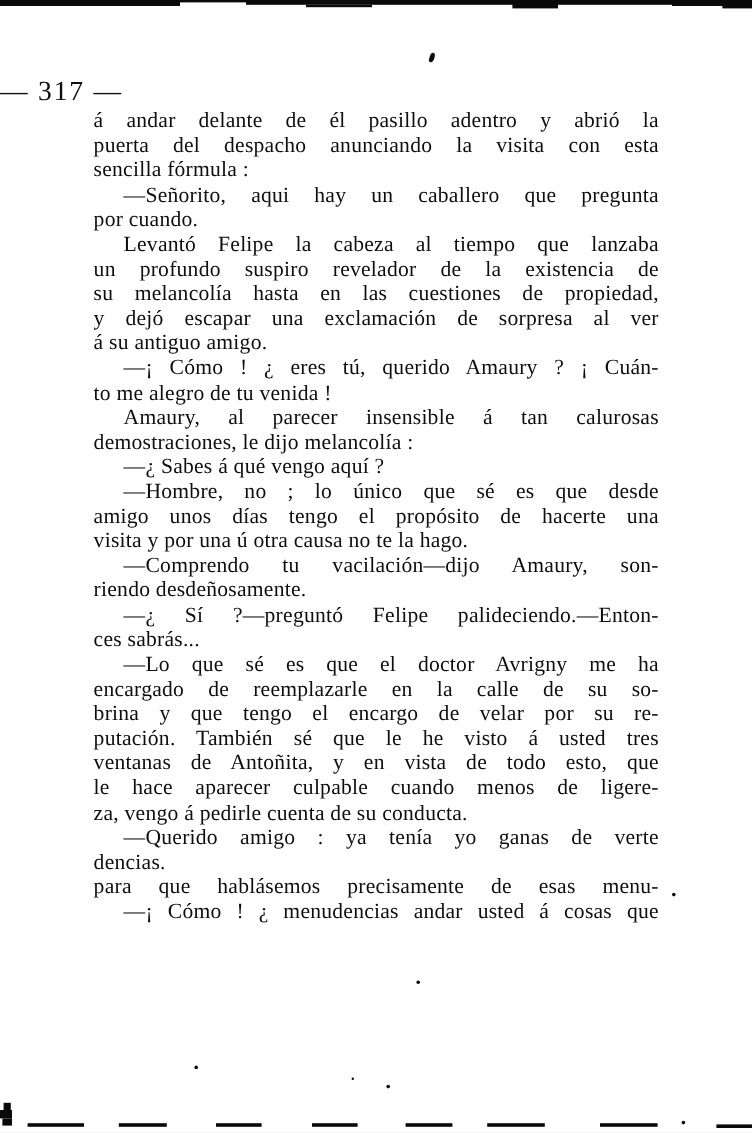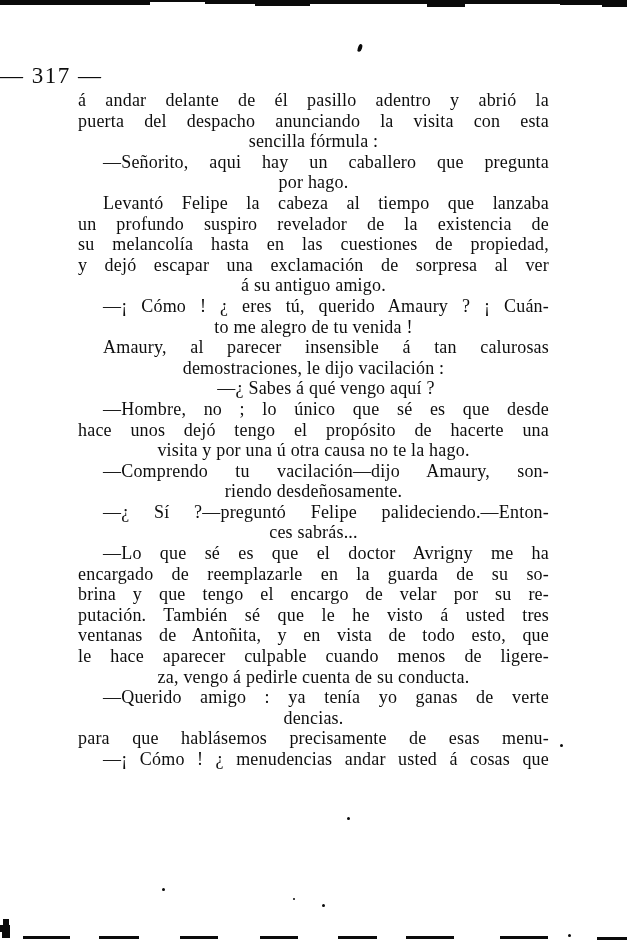--- a/index.html
+++ b/index.html
@@ -27,21 +27,21 @@
     position: absolute;
     top: 90px;
     left: 78px;
     width: 471px;
     font-size: 18px;
     letter-spacing: 0.2px;
   }
   .line {
     height: 20.6px;
     line-height: 20.6px;
-    text-align: center;
+    text-align: left;
   }
   .line.just {
     text-align: justify;
     text-align-last: justify;
   }
   .line.indent { padding-left: 25px; }
   .artifact { position: absolute; background: #0a0a0a; }
   .speck { position: absolute; background: #0a0a0a; border-radius: 50%; }
   .comma-mark {
     position: absolute;
@@ -68,40 +68,40 @@
 
   <div class="comma-mark" style="left:358px; top:44px; width:4px; height:8px;"></div>
 
   <div class="page-number">— 317 —</div>
 
   <div class="text-block">
       <div class="line just">á andar delante de él pasillo adentro y abrió la</div>
       <div class="line just">puerta del despacho anunciando la visita con esta</div>
       <div class="line">sencilla fórmula :</div>
       <div class="line indent just">—Señorito, aqui hay un caballero que pregunta</div>
-      <div class="line">por hago.</div>
+      <div class="line">por cuando.</div>
       <div class="line indent just">Levantó Felipe la cabeza al tiempo que lanzaba</div>
       <div class="line just">un profundo suspiro revelador de la existencia de</div>
       <div class="line just">su melancolía hasta en las cuestiones de propiedad,</div>
       <div class="line just">y dejó escapar una exclamación de sorpresa al ver</div>
       <div class="line">á su antiguo amigo.</div>
       <div class="line indent just">—¡ Cómo ! ¿ eres tú, querido Amaury ? ¡ Cuán-</div>
       <div class="line">to me alegro de tu venida !</div>
       <div class="line indent just">Amaury, al parecer insensible á tan calurosas</div>
-      <div class="line">demostraciones, le dijo vacilación :</div>
+      <div class="line">demostraciones, le dijo melancolía :</div>
       <div class="line indent">—¿ Sabes á qué vengo aquí ?</div>
       <div class="line indent just">—Hombre, no ; lo único que sé es que desde</div>
-      <div class="line just">hace unos dejó tengo el propósito de hacerte una</div>
+      <div class="line just">amigo unos días tengo el propósito de hacerte una</div>
       <div class="line">visita y por una ú otra causa no te la hago.</div>
       <div class="line indent just">—Comprendo tu vacilación—dijo Amaury, son-</div>
       <div class="line">riendo desdeñosamente.</div>
       <div class="line indent just">—¿ Sí ?—preguntó Felipe palideciendo.—Enton-</div>
       <div class="line">ces sabrás...</div>
       <div class="line indent just">—Lo que sé es que el doctor Avrigny me ha</div>
-      <div class="line just">encargado de reemplazarle en la guarda de su so-</div>
+      <div class="line just">encargado de reemplazarle en la calle de su so-</div>
       <div class="line just">brina y que tengo el encargo de velar por su re-</div>
       <div class="line just">putación. También sé que le he visto á usted tres</div>
       <div class="line just">ventanas de Antoñita, y en vista de todo esto, que</div>
       <div class="line just">le hace aparecer culpable cuando menos de ligere-</div>
       <div class="line">za, vengo á pedirle cuenta de su conducta.</div>
       <div class="line indent just">—Querido amigo : ya tenía yo ganas de verte</div>
       <div class="line">dencias.</div>
       <div class="line just">para que hablásemos precisamente de esas menu-</div>
       <div class="line indent just">—¡ Cómo ! ¿ menudencias andar usted á cosas que</div>
     </div>

